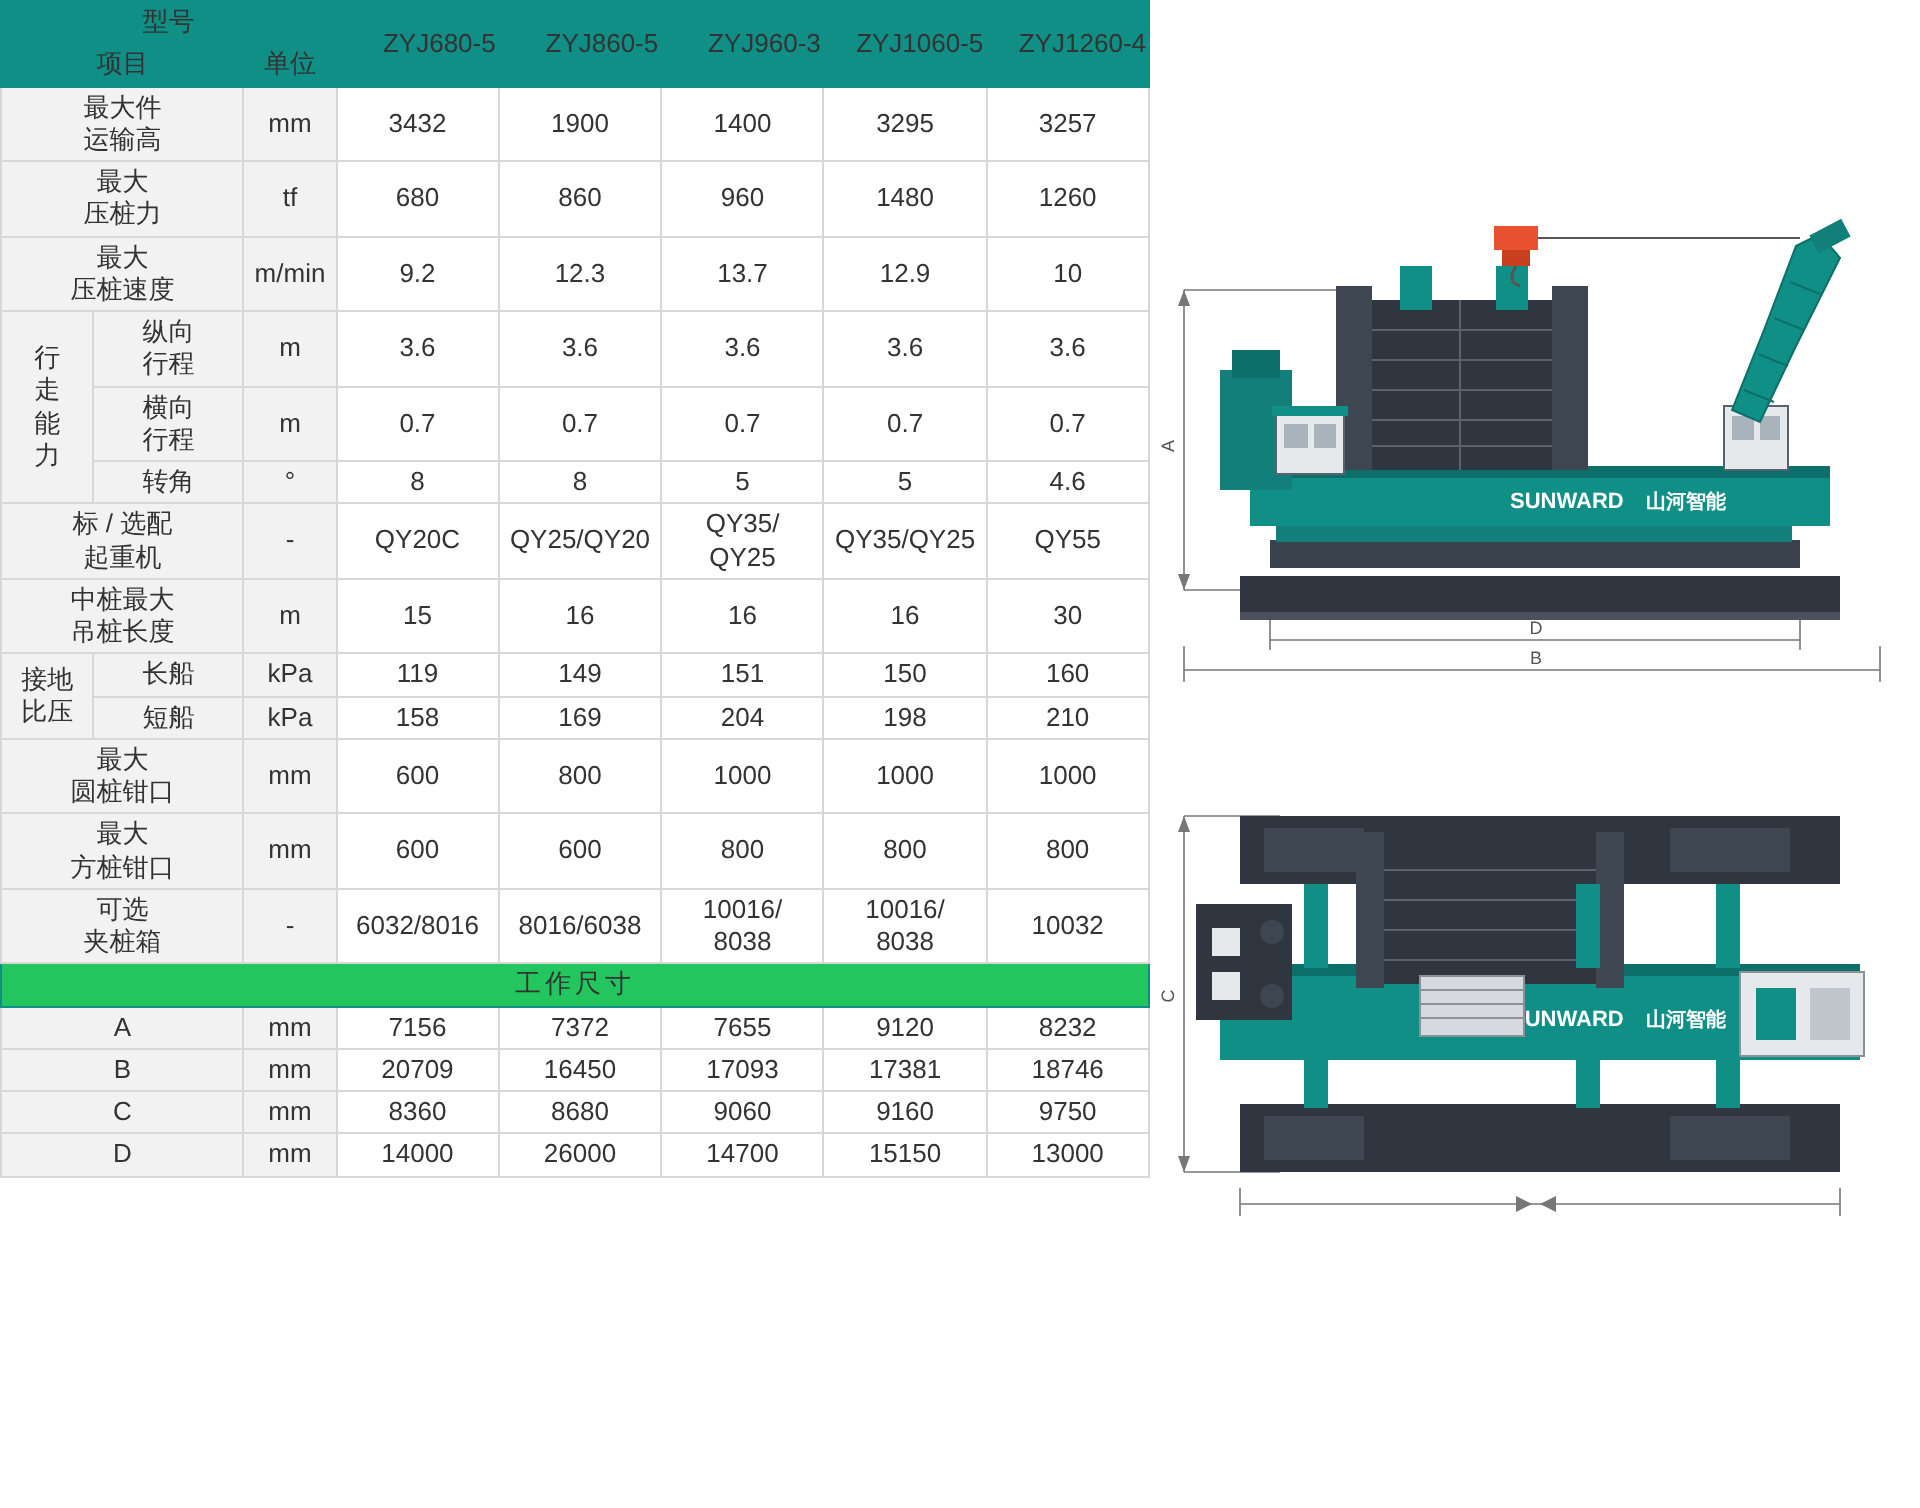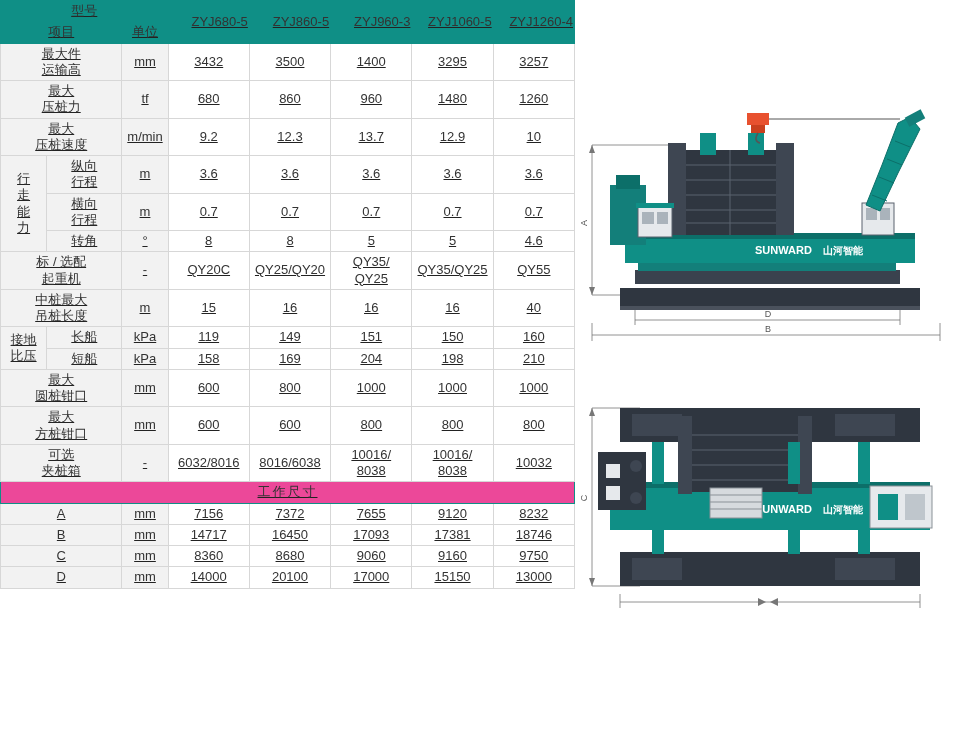--- a/index.html
+++ b/index.html
@@ -12,21 +12,20 @@
     overflow:hidden;
   }
   .wrap{display:flex;width:960px;height:754px;}
   .table-col{width:575px;}
   .fig-col{width:385px;position:relative;}
 
   table.spec{
     border-collapse:collapse;
     width:575px;
     table-layout:fixed;
-    text-decoration:underline;
   }
   table.spec td, table.spec th{
     border:1px solid #d7d7d7;
     text-align:center;
     vertical-align:middle;
     font-size:13px;
     font-weight:normal;
     padding:2px 1px;
     line-height:1.25;
     color:#333;
@@ -35,21 +34,21 @@
     background:#0f8f86;
     color:#ffffff;
     font-weight:bold;
     font-size:13.5px;
     border-color:#0f8f86 !important;
   }
   .hdr.model{font-size:13px;text-align:right;}
   .shade{background:#f2f2f2;}
   .rowlabel{font-size:13px;color:#333;}
   .sec{
-    background:#ec4899;color:#fff;font-weight:bold;font-size:14px;
+    background:#22c55e;color:#fff;font-weight:bold;font-size:14px;
     border-color:#0f8f86 !important;
     letter-spacing:2px;
   }
   .c-item{width:75px;}
   .c-unit{width:46px;}
   .c-sub{width:46px;}
   .c-val{width:81px;}
   .two-line{line-height:1.2;}
 
   
@@ -89,21 +88,21 @@
         </tr>
         <tr>
           <td class="hdr" colspan="2">项目</td>
           <td class="hdr">单位</td>
         </tr>
 
         <tr>
           <td class="shade rowlabel two-line" colspan="2">最大件<br>运输高</td>
           <td class="shade rowlabel">mm</td>
           <td>3432</td>
-          <td>3500</td>
+          <td>1900</td>
           <td>1400</td>
           <td>3295</td>
           <td>3257</td>
         </tr>
 
         <tr>
           <td class="shade rowlabel two-line" colspan="2">最大<br>压桩力</td>
           <td class="shade rowlabel">tf</td>
           <td>680</td>
           <td>860</td>
@@ -163,21 +162,21 @@
           <td>QY55</td>
         </tr>
 
         <tr>
           <td class="shade rowlabel two-line" colspan="2">中桩最大<br>吊桩长度</td>
           <td class="shade rowlabel">m</td>
           <td>15</td>
           <td>16</td>
           <td>16</td>
           <td>16</td>
-          <td>40</td>
+          <td>30</td>
         </tr>
 
         <tr>
           <td class="shade rowlabel" rowspan="2">接地<br>比压</td>
           <td class="shade rowlabel">长船</td>
           <td class="shade rowlabel">kPa</td>
           <td>119</td>
           <td>149</td>
           <td>151</td>
           <td>150</td>
@@ -233,41 +232,41 @@
           <td class="shade rowlabel">mm</td>
           <td>7156</td>
           <td>7372</td>
           <td>7655</td>
           <td>9120</td>
           <td>8232</td>
         </tr>
         <tr>
           <td class="shade rowlabel" colspan="2">B</td>
           <td class="shade rowlabel">mm</td>
-          <td>14717</td>
+          <td>20709</td>
           <td>16450</td>
           <td>17093</td>
           <td>17381</td>
           <td>18746</td>
         </tr>
         <tr>
           <td class="shade rowlabel" colspan="2">C</td>
           <td class="shade rowlabel">mm</td>
           <td>8360</td>
           <td>8680</td>
           <td>9060</td>
           <td>9160</td>
           <td>9750</td>
         </tr>
         <tr>
           <td class="shade rowlabel" colspan="2">D</td>
           <td class="shade rowlabel">mm</td>
           <td>14000</td>
-          <td>20100</td>
-          <td>17000</td>
+          <td>26000</td>
+          <td>14700</td>
           <td>15150</td>
           <td>13000</td>
         </tr>
       </tbody>
     </table>
   </div>
 
   <div class="fig-col">
 
     <div class="fig" style="left:5px;top:55px;">

